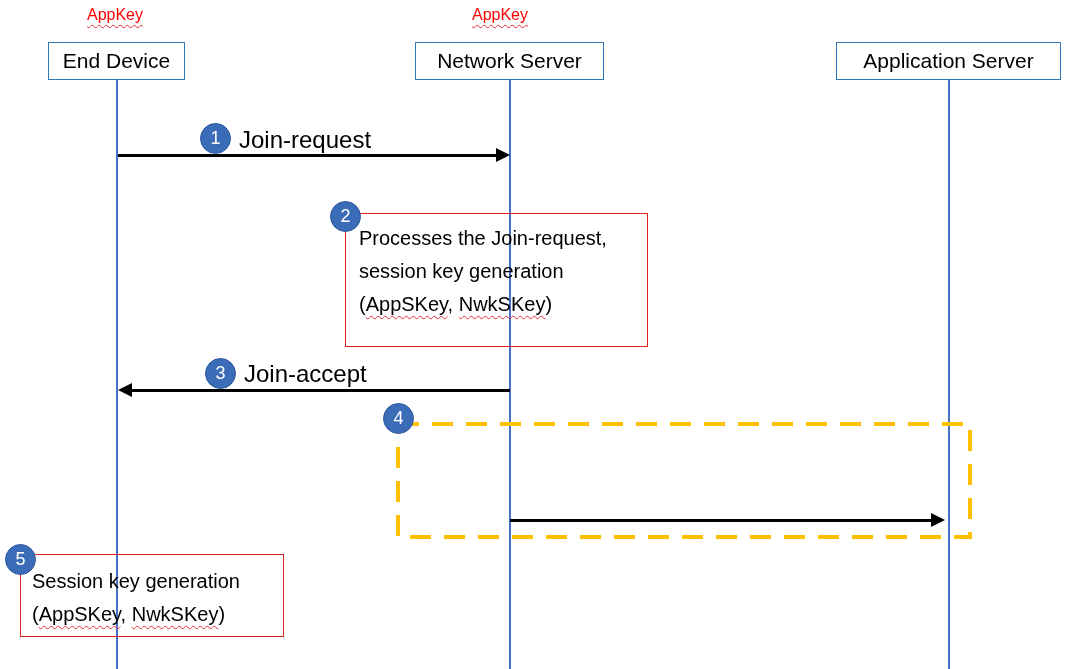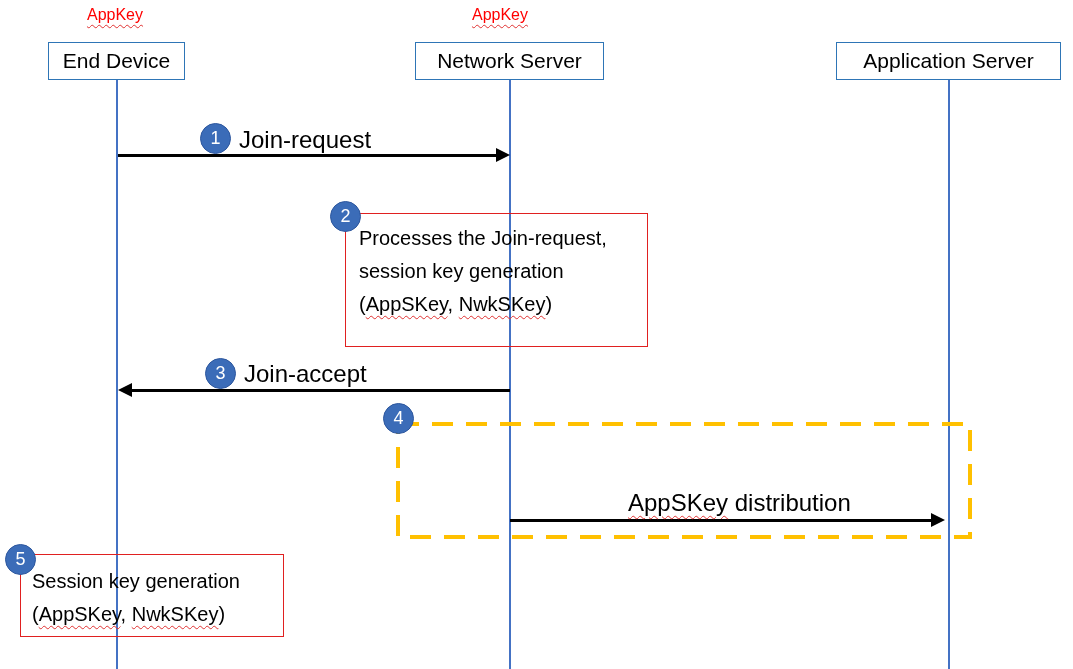--- a/index.html
+++ b/index.html
@@ -74,21 +74,20 @@
 
   <div class="badge" style="left:205px;top:358px;">3</div>
   <div class="msg-label" style="left:244px;top:360px;">Join-accept</div>
   <div class="aline" style="left:132px;top:388.5px;width:378px;"></div>
   <div class="head-left" style="left:118px;top:383px;"></div>
 
   <div class="badge" style="left:383px;top:403px;">4</div>
   <svg class="dash-box" style="left:394px;top:420px;" width="580" height="121">
     <rect x="4" y="4" width="572" height="113" fill="none" stroke="#FFC000" stroke-width="4" stroke-dasharray="21 13"></rect>
   </svg>
-  <div class="msg-label" style="left:628px;top:489px;"><span class="sq">AppSKey</span><span> distribution</span></div>
   <div class="aline" style="left:510px;top:518.5px;width:421px;"></div>
   <div class="head-right" style="left:931px;top:513px;"></div>
 
   <div class="badge" style="left:5px;top:544px;">5</div>
   <div class="note" style="left:20px;top:554px;width:264px;height:83px;padding:10px 0 0 11px;">
     <div class="nline">Session key generation</div>
     <div class="nline"><span>(</span><span class="sq">AppSKey</span><span>, </span><span class="sq">NwkSKey</span><span>)</span></div>
   </div>
 
 </div>

